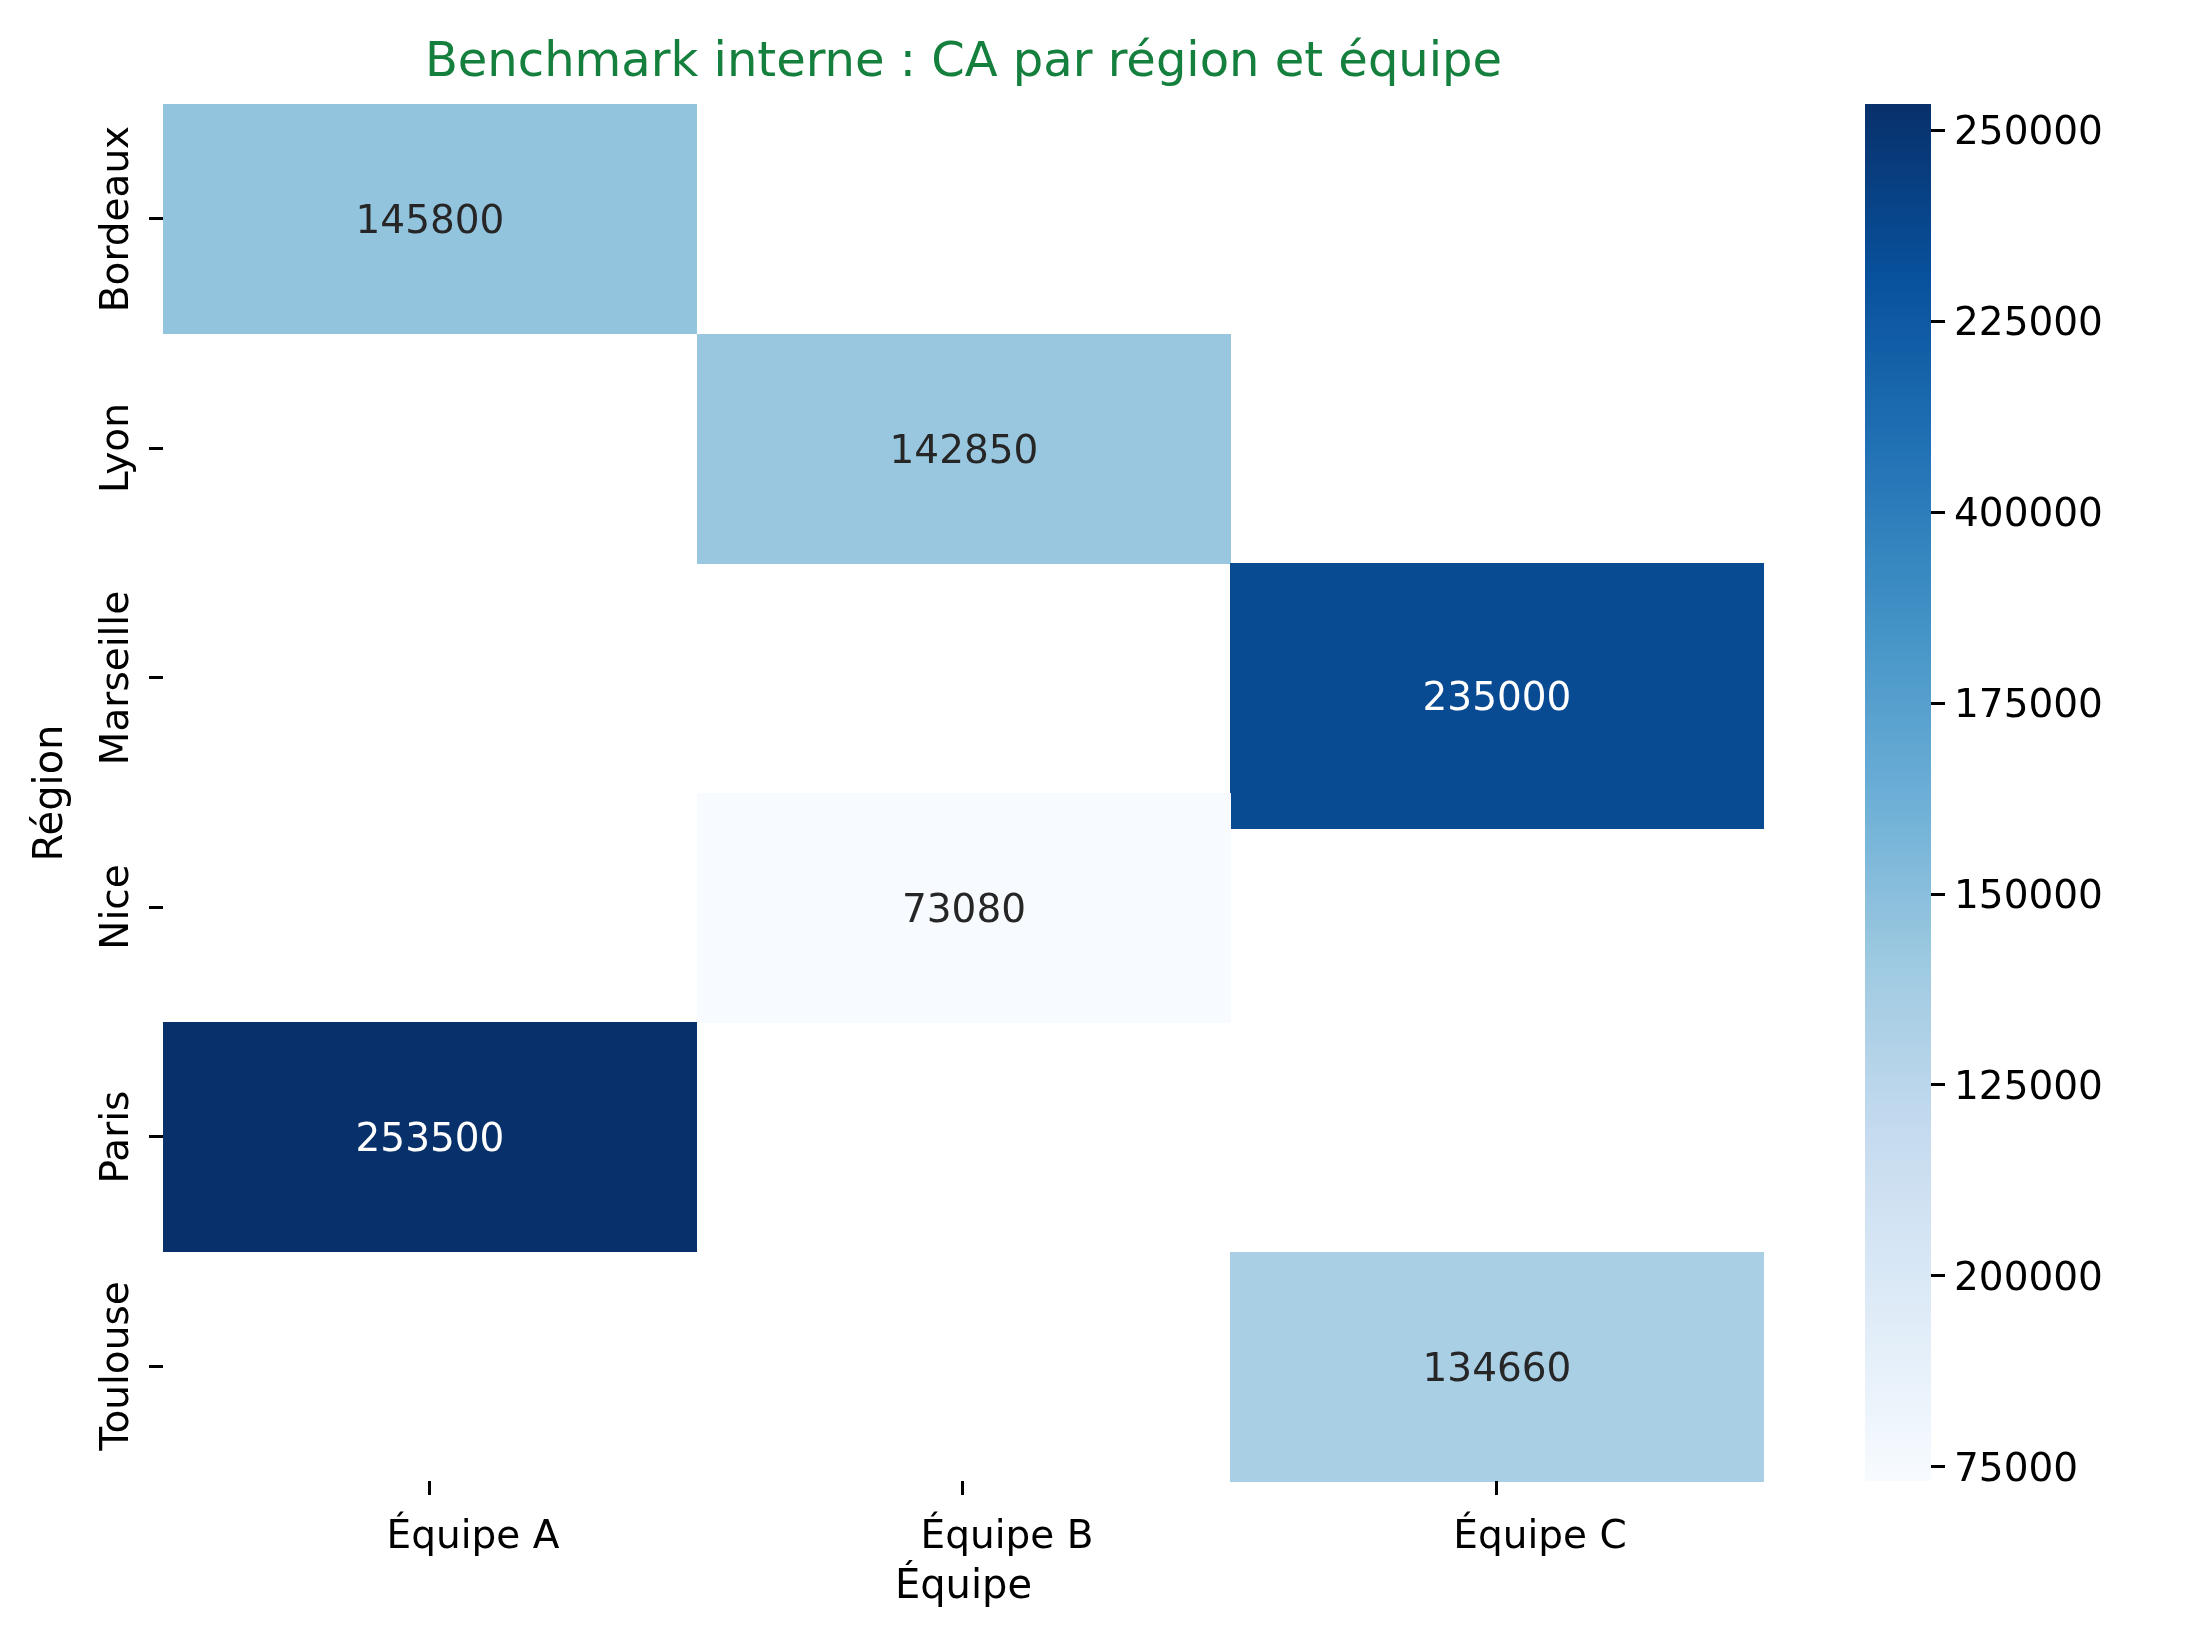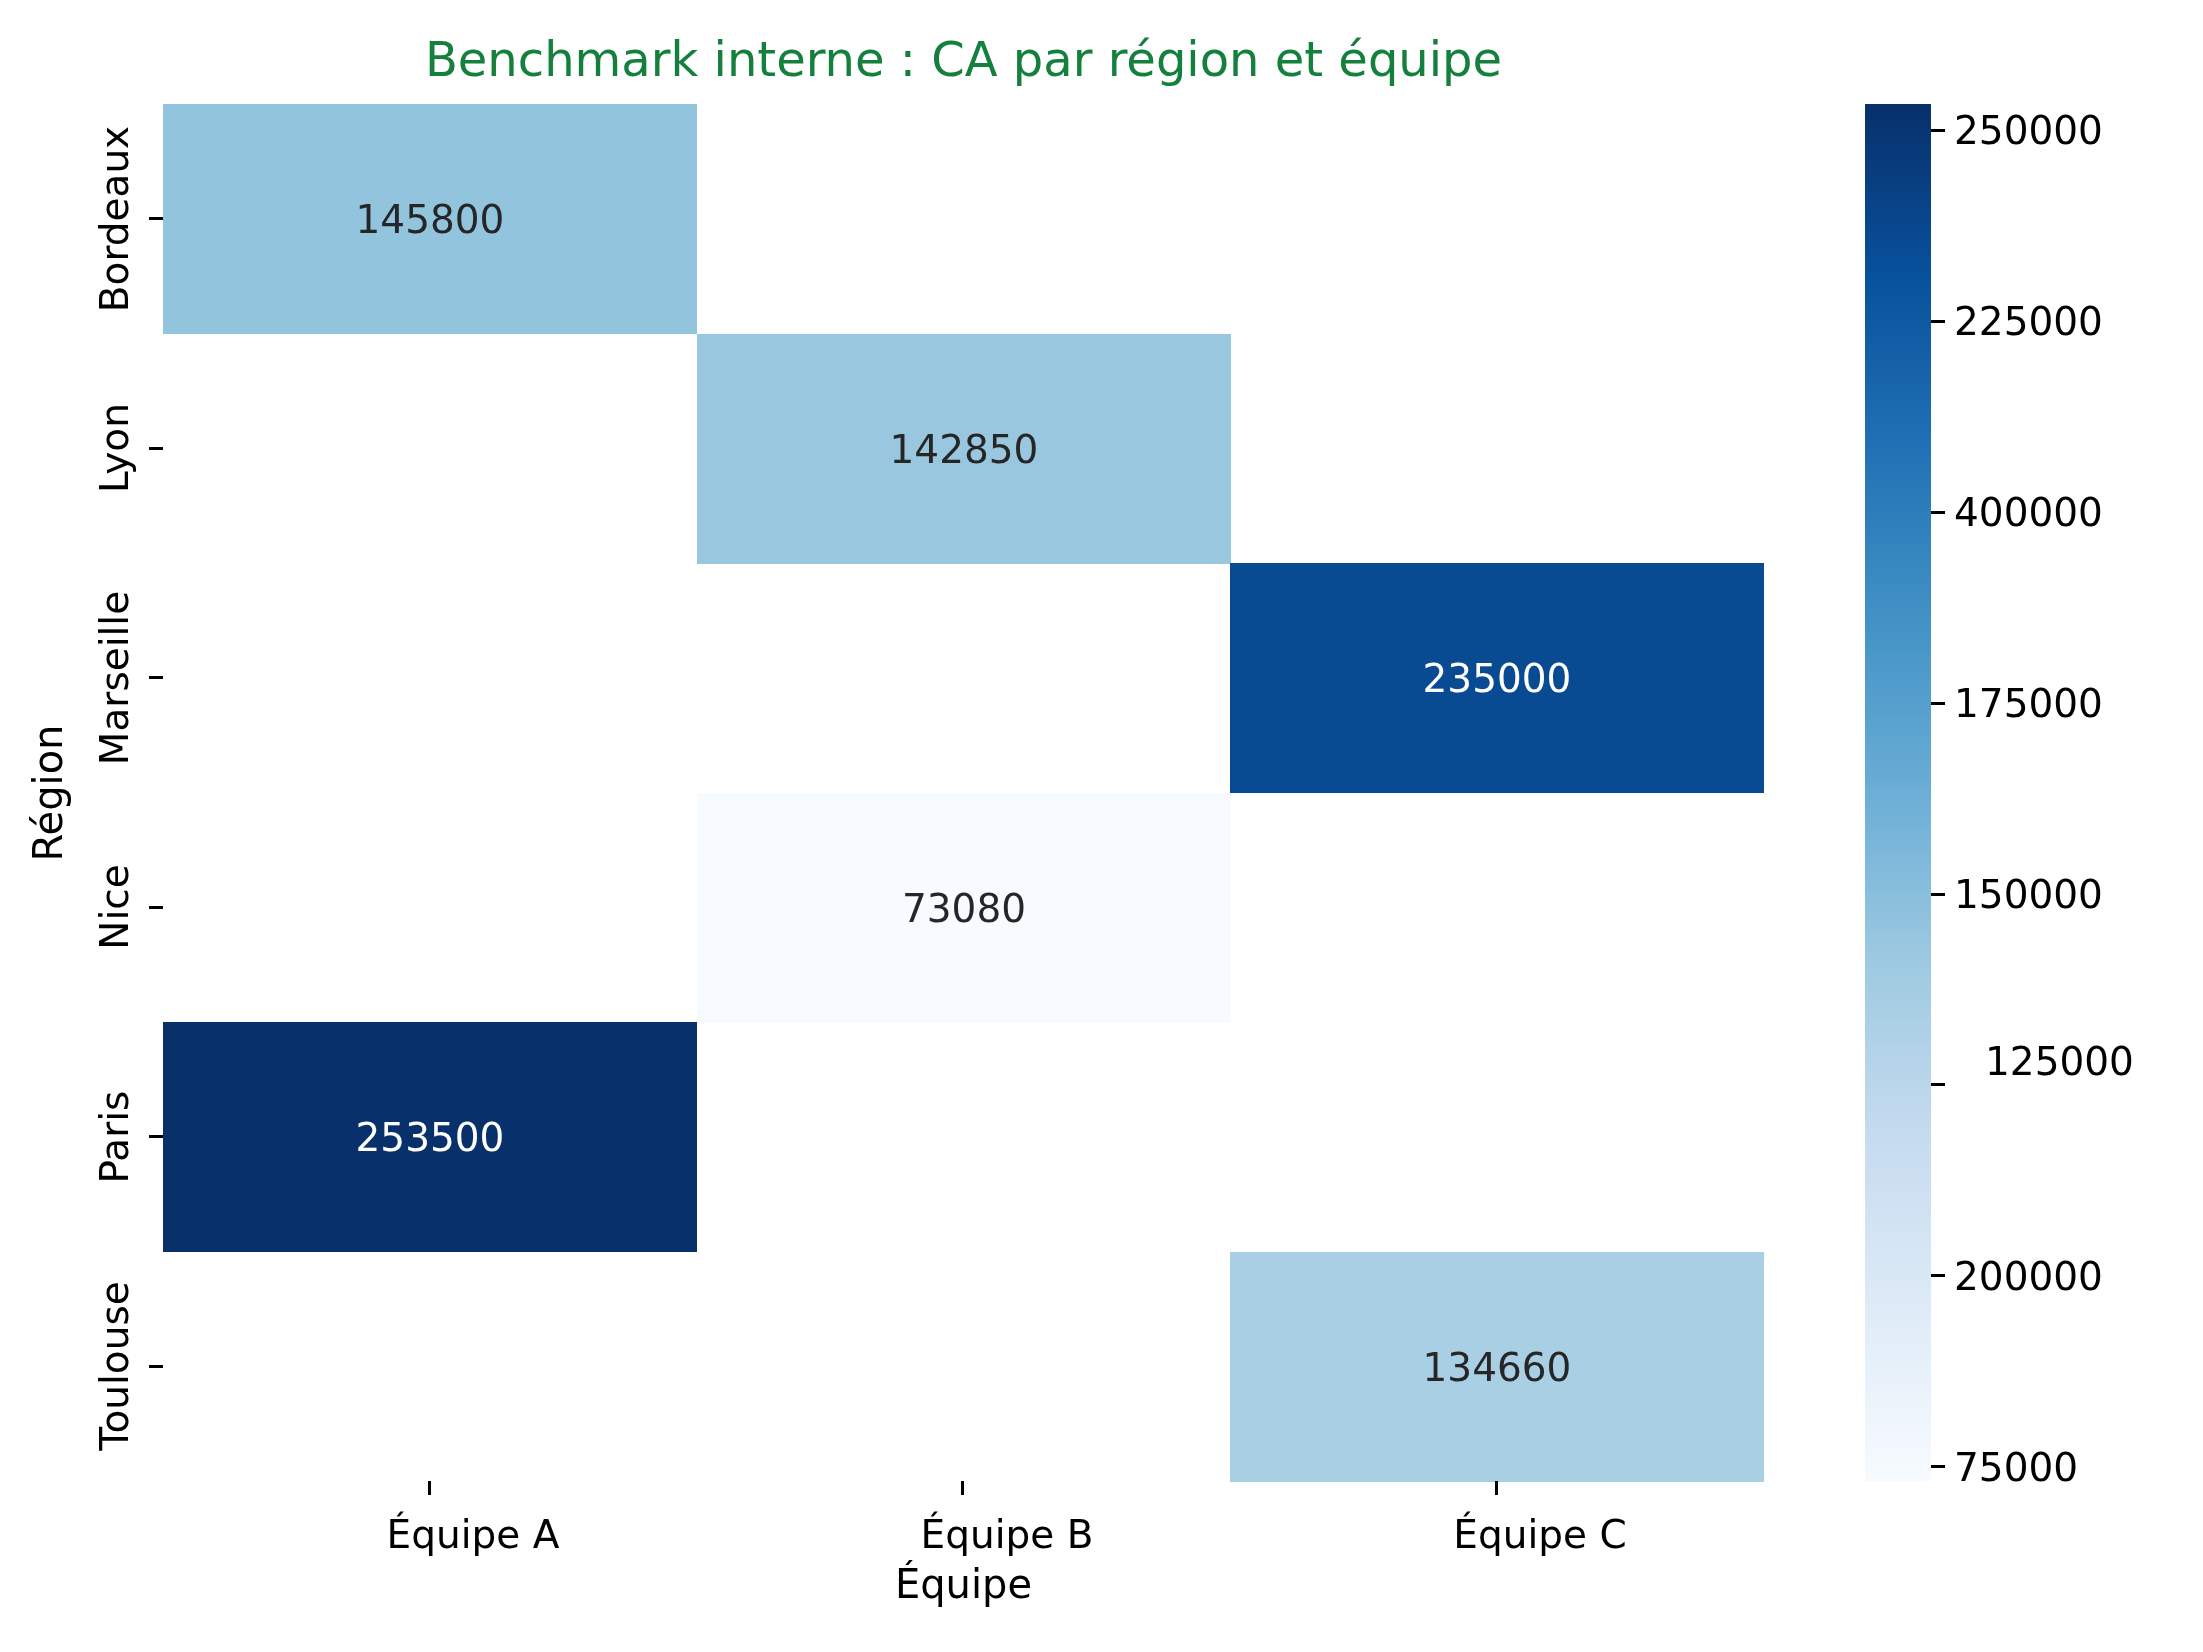--- a/index.html
+++ b/index.html
@@ -101,21 +101,21 @@
 <div id="stage">
   <div class="chart-title">Benchmark interne : CA par région et équipe</div>
 
   <div id="plot">
       <div class="cell" style="left: 0px; top: 0px; width: 534px; height: 230px; background: rgb(147, 196, 222);">
         <span class="cell-value" style="color: rgb(38, 38, 38);">145800</span>
       </div>
       <div class="cell" style="left: 534px; top: 230px; width: 534px; height: 230px; background: rgb(153, 199, 224);">
         <span class="cell-value" style="color: rgb(38, 38, 38);">142850</span>
       </div>
-      <div class="cell" style="left: 1067px; top: 459px; width: 534px; height: 230px; background: rgb(9, 75, 147);">
+      <div class="cell" style="left: 1067px; top: 459px; width: 534px; height: 266px; background: rgb(9, 75, 147);">
         <span class="cell-value" style="color: rgb(255, 255, 255);">235000</span>
       </div>
       <div class="cell" style="left: 534px; top: 689px; width: 534px; height: 230px; background: rgb(247, 251, 255);">
         <span class="cell-value" style="color: rgb(38, 38, 38);">73080</span>
       </div>
       <div class="cell" style="left: 0px; top: 918px; width: 534px; height: 230px; background: rgb(8, 48, 107);">
         <span class="cell-value" style="color: rgb(255, 255, 255);">253500</span>
       </div>
       <div class="cell" style="left: 1067px; top: 1148px; width: 534px; height: 230px; background: rgb(169, 207, 229);">
         <span class="cell-value" style="color: rgb(38, 38, 38);">134660</span>
@@ -148,21 +148,21 @@
   <div id="x-axis-label" class="axis-label">Équipe</div>
   <div id="y-axis-label" class="axis-label">Région</div>
 
   <div id="colorbar" style="background: linear-gradient(rgb(8, 48, 107), rgb(8, 81, 156), rgb(33, 113, 181), rgb(66, 146, 198), rgb(107, 174, 214), rgb(158, 202, 225), rgb(198, 219, 239), rgb(222, 235, 247), rgb(247, 251, 255)); left: 1865px; top: 104px; width: 66px; height: 1377px;"></div>
   <div id="cbarticks">
       <div class="tick-mark" style="left: 1931px; top: 1465px; width: 13.8px; height: 2.8px;"></div>
       <div class="cbar-tick-label" style="top: 1467px;">75000</div>
       <div class="tick-mark" style="left: 1931px; top: 1274px; width: 13.8px; height: 2.8px;"></div>
       <div class="cbar-tick-label" style="top: 1276px;">200000</div>
       <div class="tick-mark" style="left: 1931px; top: 1083px; width: 13.8px; height: 2.8px;"></div>
-      <div class="cbar-tick-label" style="top: 1061px; margin-left: 31px;">125000</div>
+      <div class="cbar-tick-label" style="top: 1085px;">125000</div>
       <div class="tick-mark" style="left: 1931px; top: 893px; width: 13.8px; height: 2.8px;"></div>
       <div class="cbar-tick-label" style="top: 894px;">150000</div>
       <div class="tick-mark" style="left: 1931px; top: 702px; width: 13.8px; height: 2.8px;"></div>
       <div class="cbar-tick-label" style="top: 703px;">175000</div>
       <div class="tick-mark" style="left: 1931px; top: 511px; width: 13.8px; height: 2.8px;"></div>
       <div class="cbar-tick-label" style="top: 512px;">400000</div>
       <div class="tick-mark" style="left: 1931px; top: 320px; width: 13.8px; height: 2.8px;"></div>
       <div class="cbar-tick-label" style="top: 321px;">225000</div>
       <div class="tick-mark" style="left: 1931px; top: 129px; width: 13.8px; height: 2.8px;"></div>
       <div class="cbar-tick-label" style="top: 130px;">250000</div>

